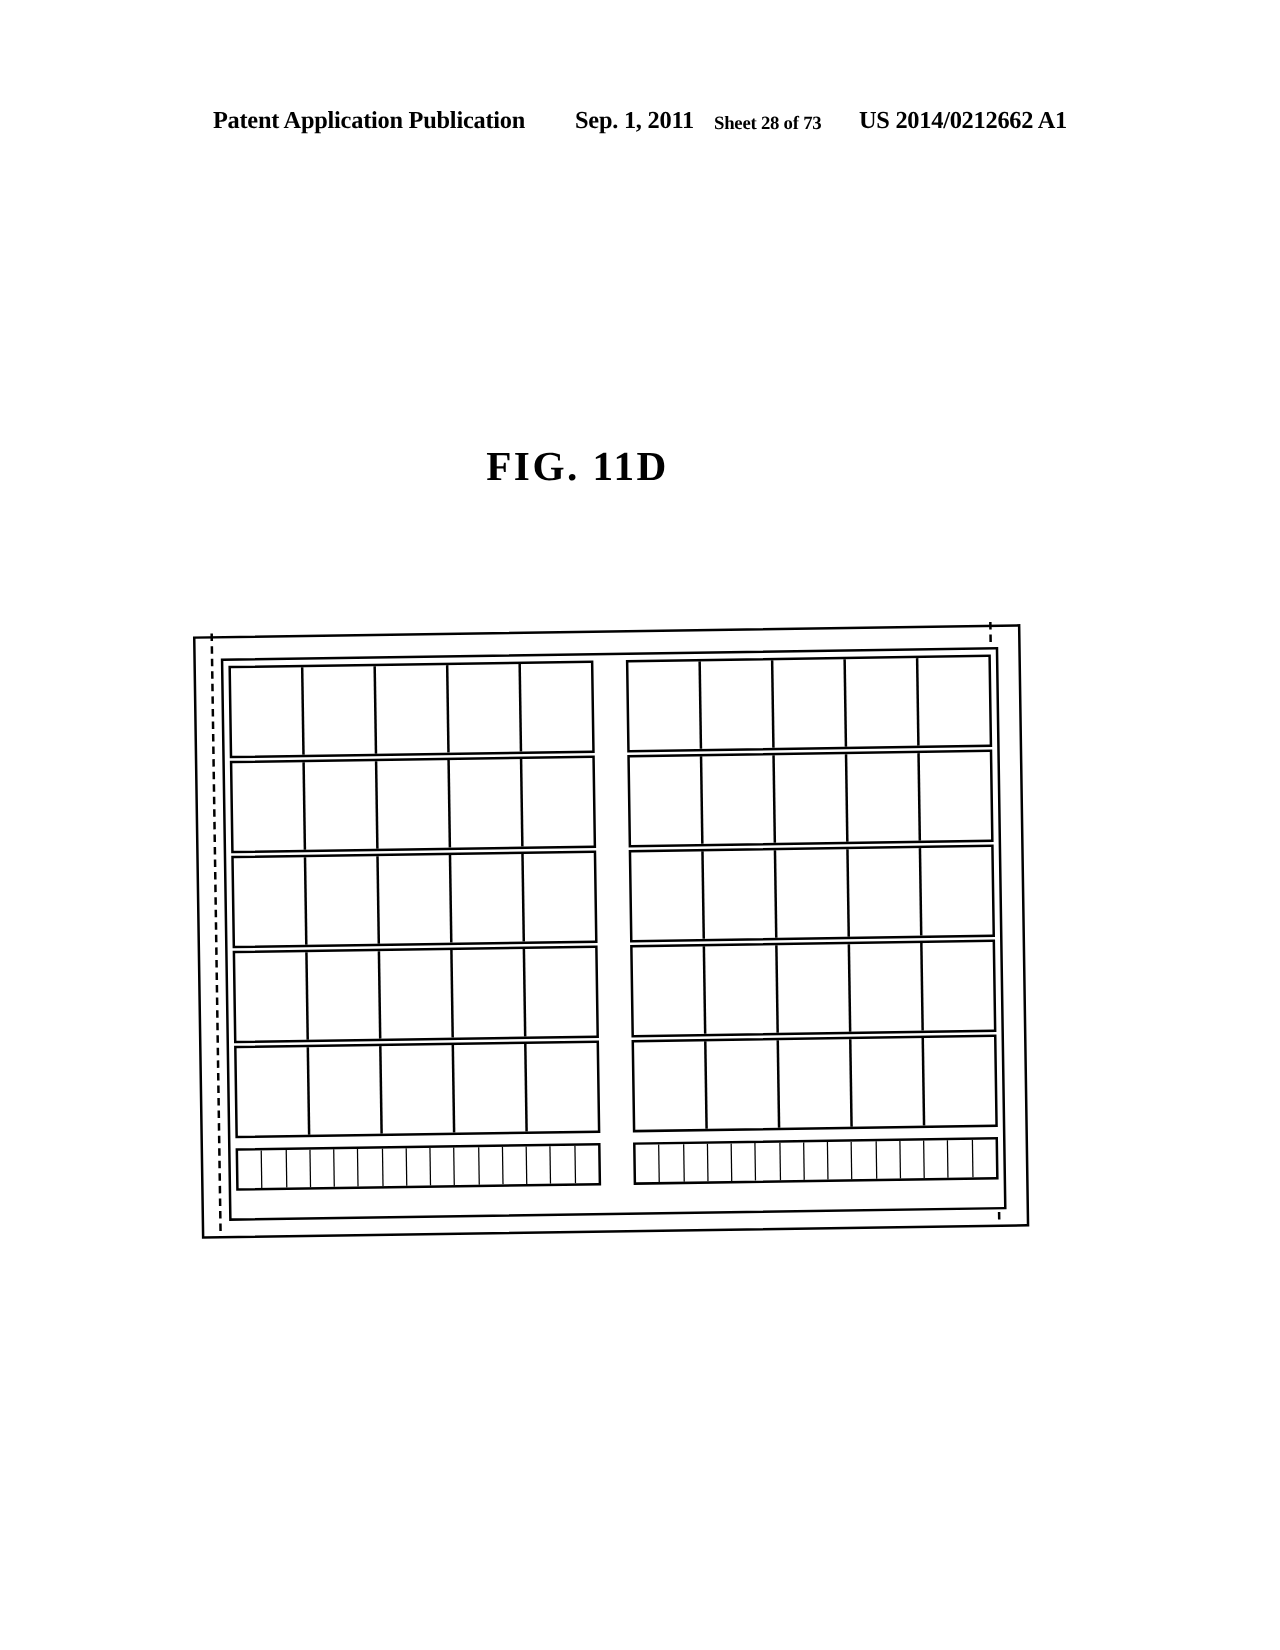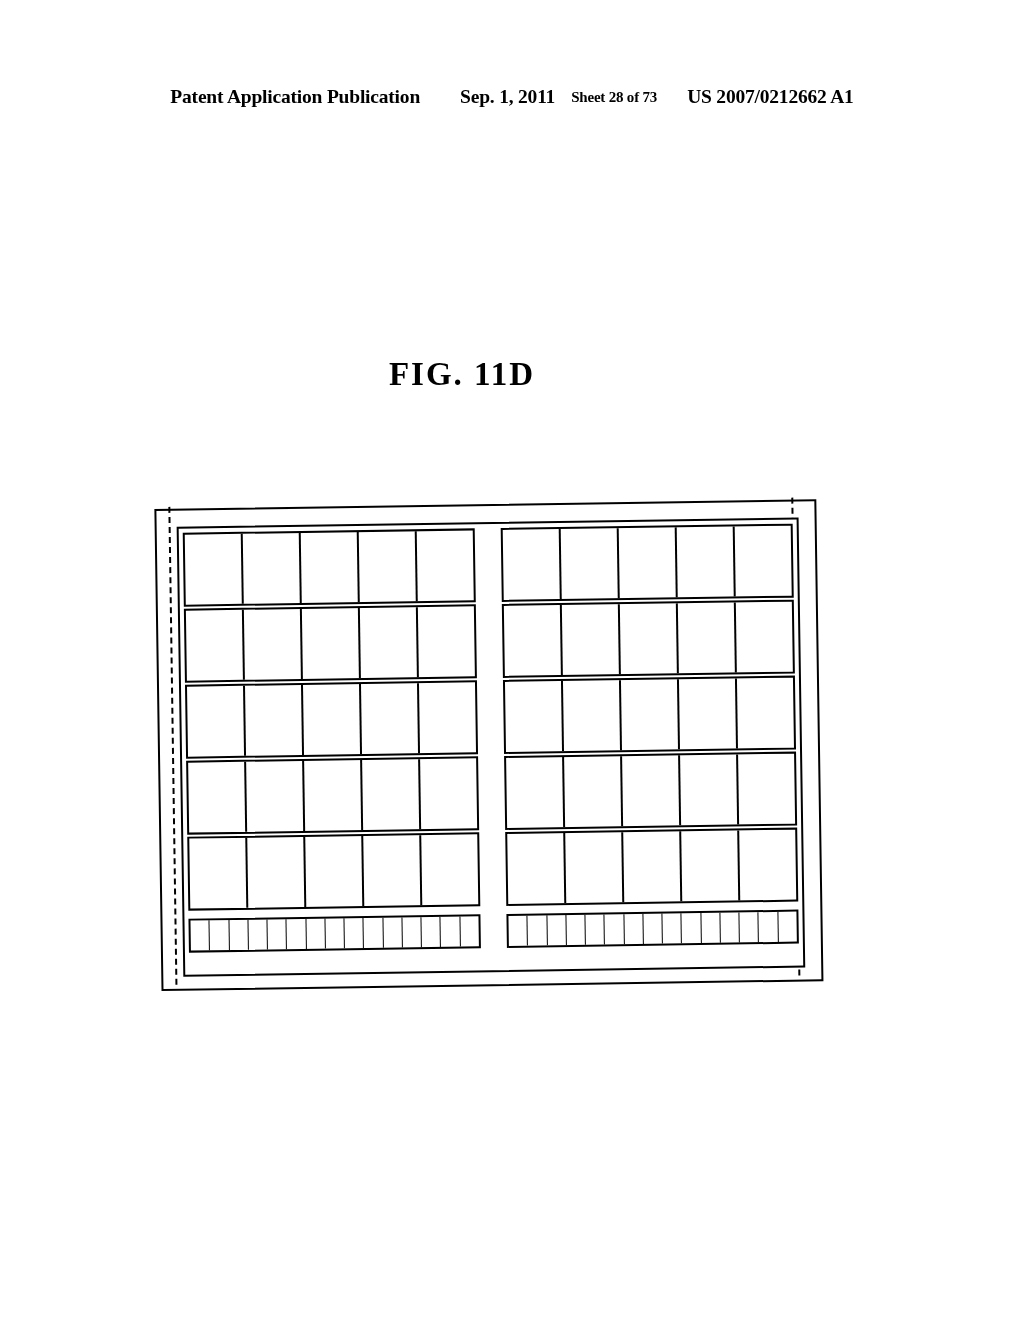--- a/index.html
+++ b/index.html
@@ -17,21 +17,21 @@
   }
 
   
   .page-header {
     position: absolute;
     top: 86px;
     left: 0;
     width: 1024px;
     display: flex;
     justify-content: center;
-    align-items: center;
+    align-items: flex-end;
     white-space: nowrap;
   }
   .hdr-pub {
     font-family: "Liberation Serif", serif;
     font-weight: bold;
     font-size: 19.5px;
     letter-spacing: -0.2px;
   }
   .hdr-date {
     font-family: "Liberation Serif", serif;
@@ -184,21 +184,21 @@
   }
   .strip-cell:last-child { border-right: none; }
 </style>
 </head>
 <body>
 
 <div class="page-header">
   <span class="hdr-pub">Patent Application Publication</span>
   <span class="hdr-date">Sep. 1, 2011</span>
   <span class="hdr-sheet">Sheet 28 of 73</span>
-  <span class="hdr-docnum">US 2007/0212662 A1</span>
+  <span class="hdr-docnum">US 2014/0212662 A1</span>
 </div>
 
 <div class="fig-title">FIG. 11D</div>
 
 <div class="drawing-area">
   <div class="drawing-skew">
 
     <div class="panel-outer"></div>
 
     <div class="dash-line dash-left"></div>

